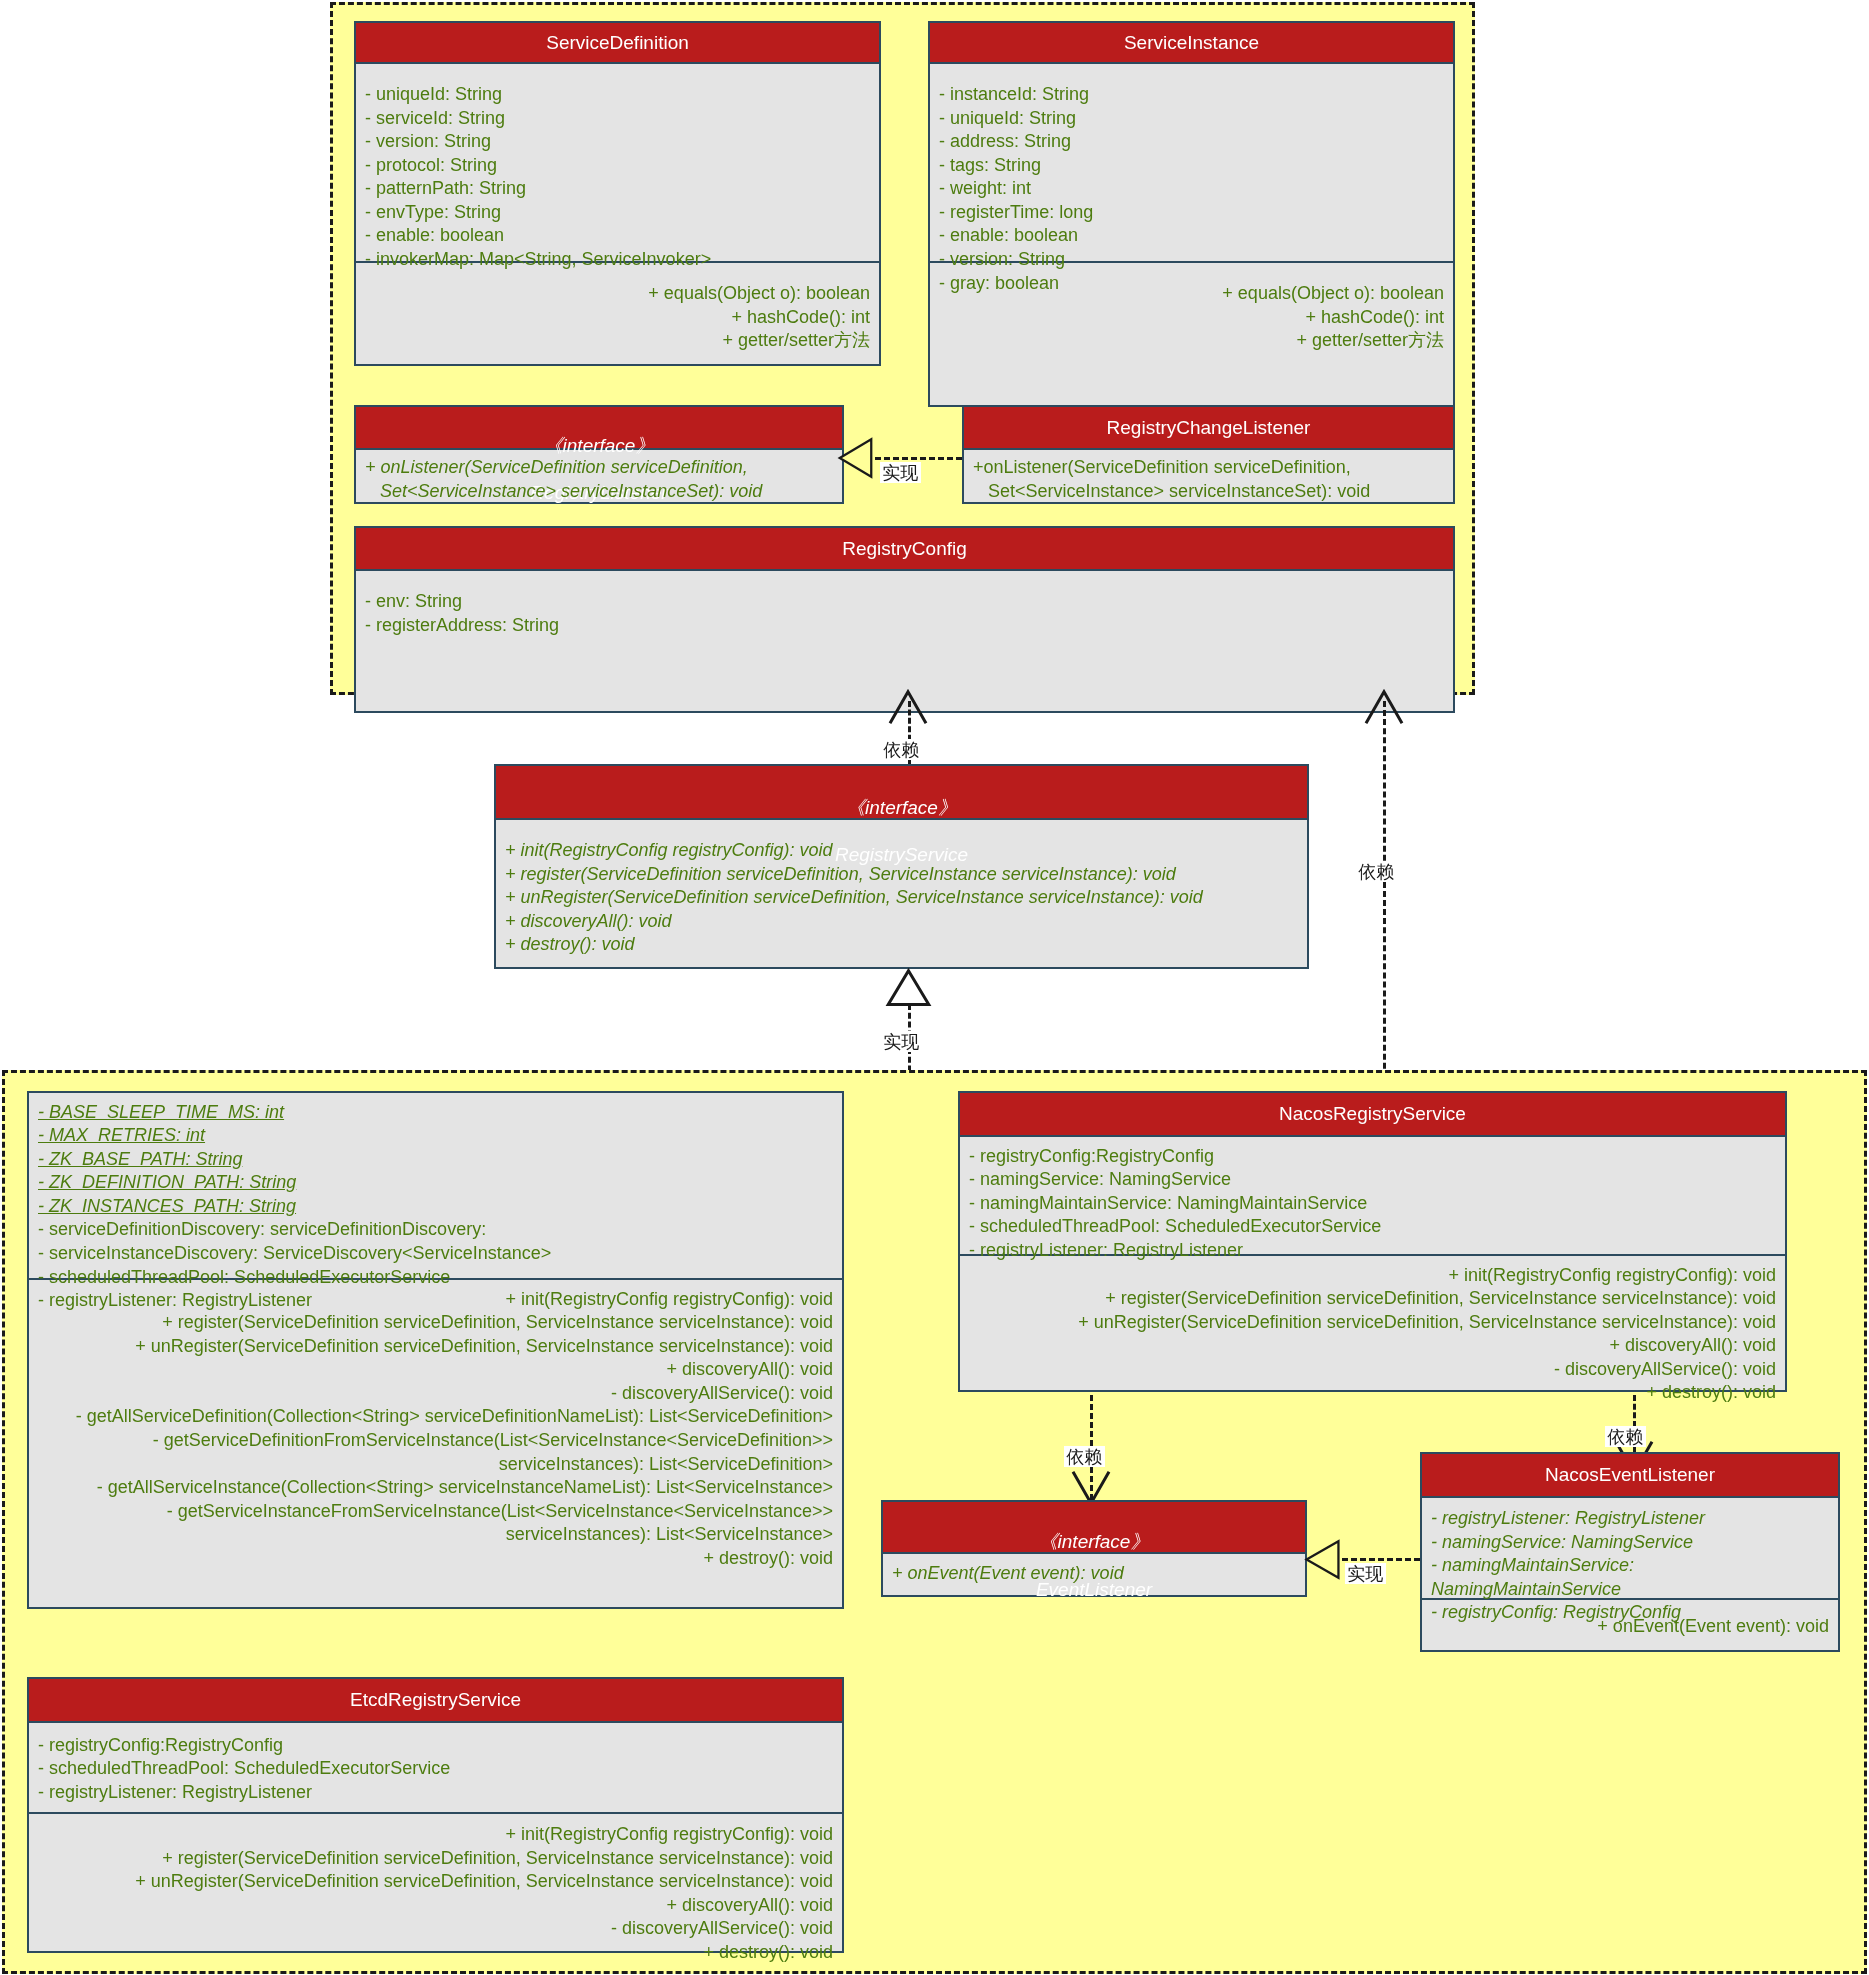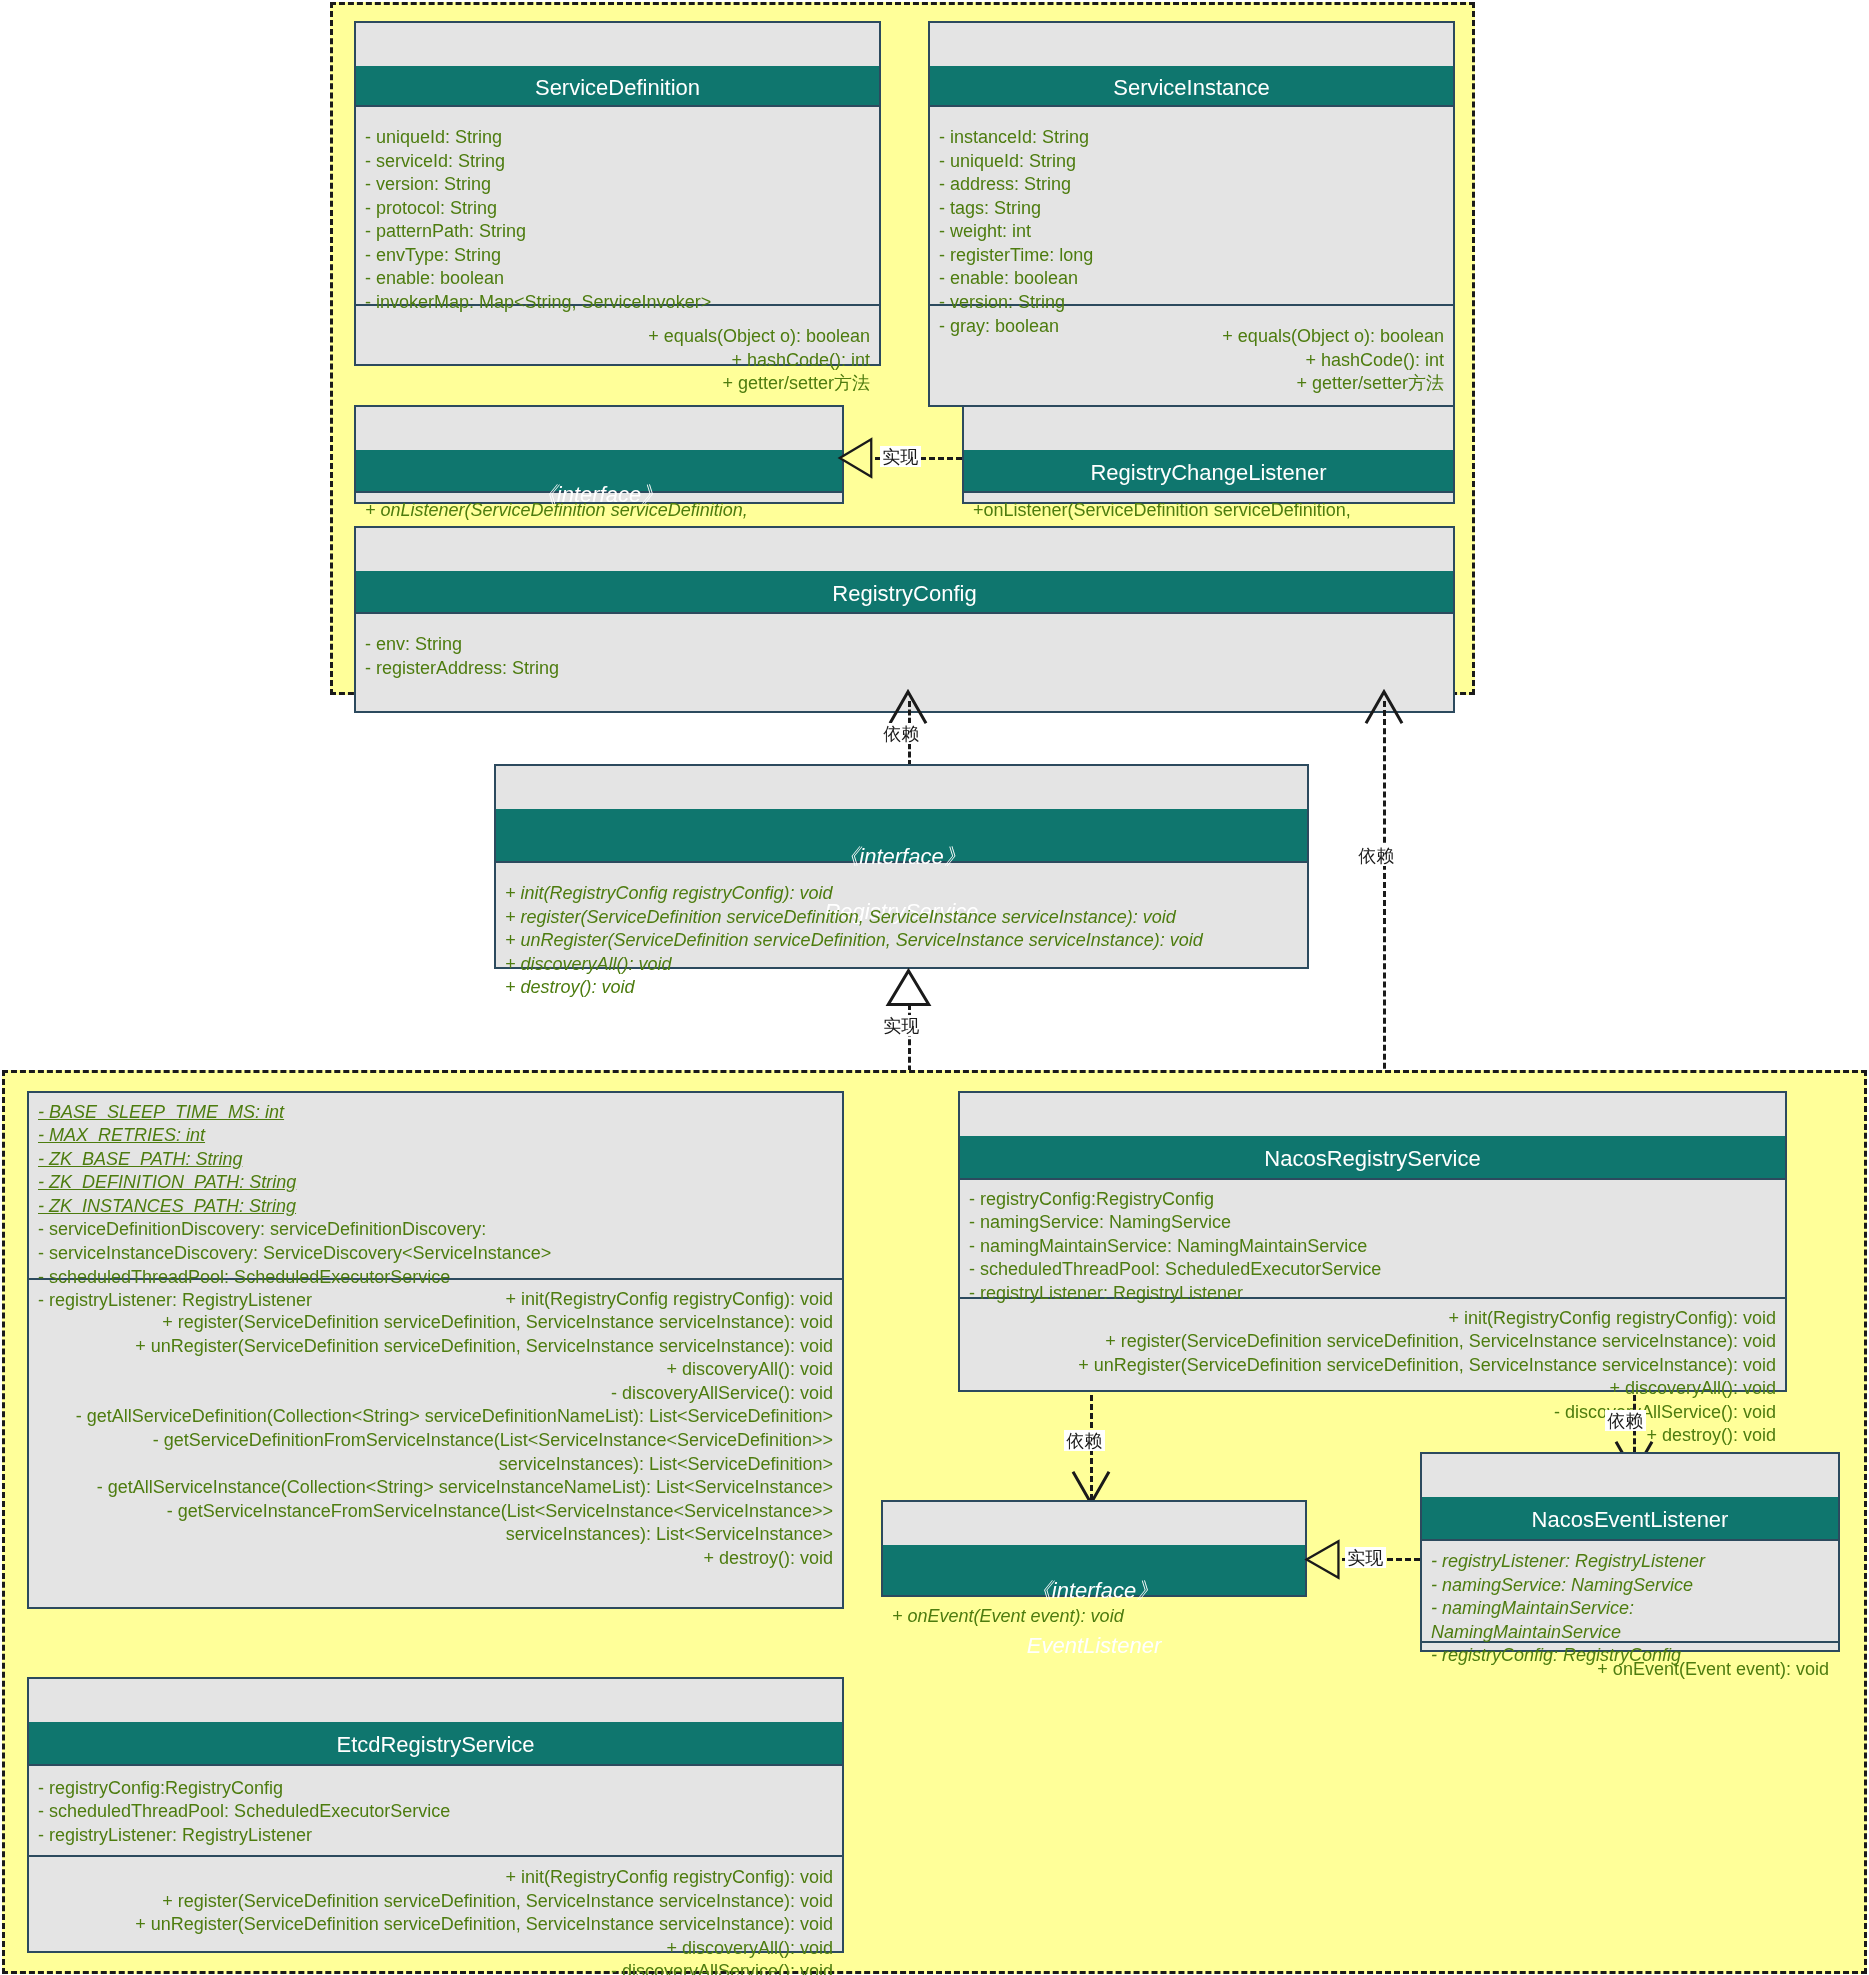--- a/index.html
+++ b/index.html
@@ -25,30 +25,29 @@
   }
 
   
   .uml {
     position: absolute;
     box-sizing: border-box;
     border: 2.3px solid #2c4a5e;
     background: #e4e4e4;
   }
   .uml-header {
-    background: #0f766e;
+    background: #b91c1c;
     color: #ffffff;
     text-align: center;
     border-bottom: 2.3px solid #2c4a5e;
     box-sizing: border-box;
-    font-size: 22px;
+    font-size: 19px;
     line-height: 1.25;
     padding: 7.5px 4.5px;
     white-space: pre-line;
-    margin-top: 43px;
   }
   .uml-header.iface {
     font-style: italic;
   }
   .uml-header .stereo {
     display: block;
     font-style: italic;
   }
   .uml-section {
     box-sizing: border-box;
@@ -82,20 +81,21 @@
     height: 0;
   }
   .edge-label {
     position: absolute;
     background: #ffffff;
     color: #1a1a1a;
     font-size: 18px;
     line-height: 1;
     padding: 1.5px 2.3px;
     white-space: nowrap;
+    margin-top: 16px;
   }
   .edge-label.onyellow { background: #ffffff; }
   .arrow-svg { position: absolute; overflow: visible; }
 </style>
 </head>
 <body>
 
 <div id="canvas">
 
   <div class="package" style="left:330px; top:1.5px; width:1145px; height:693px;"></div>

